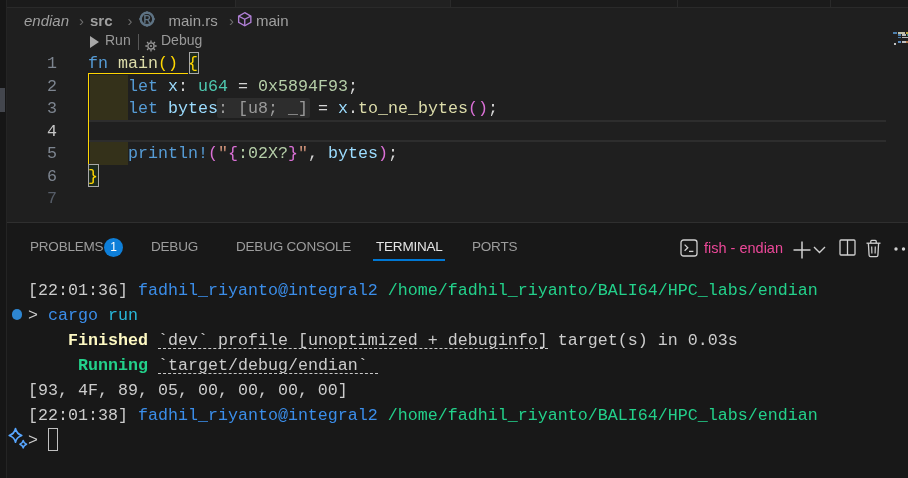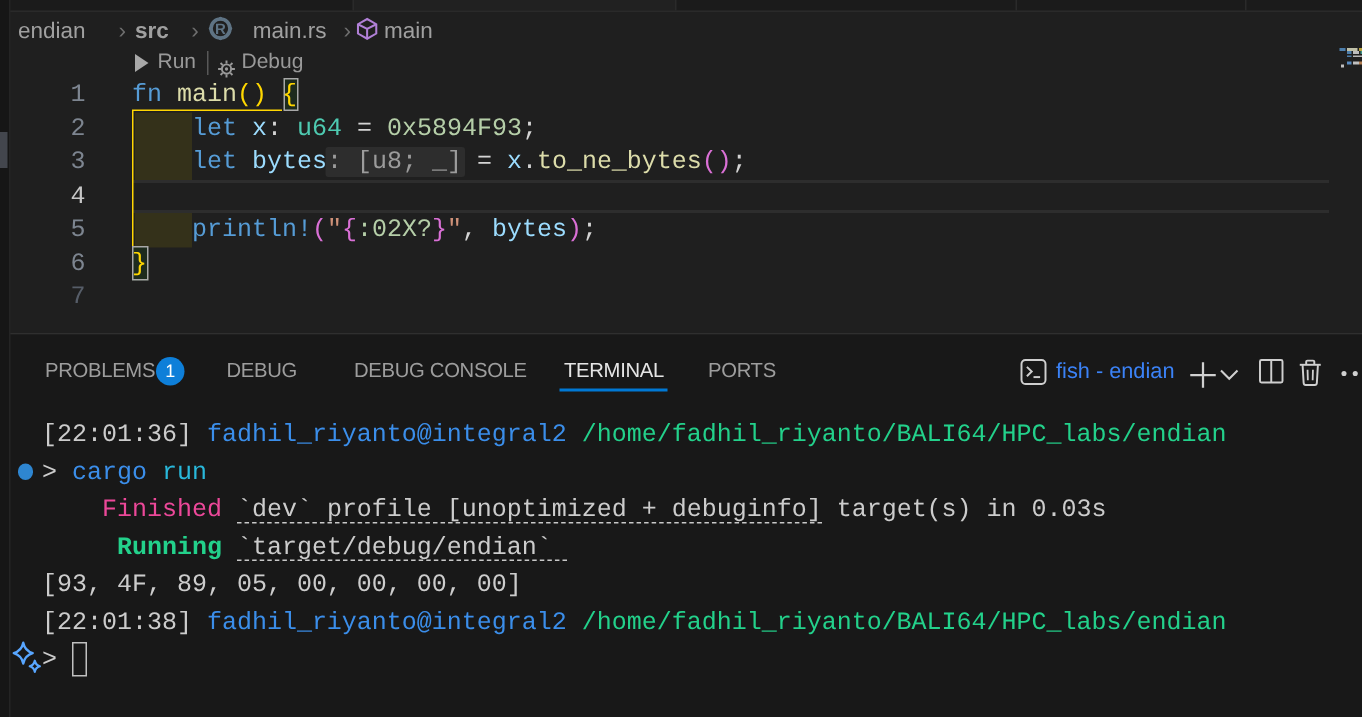--- a/index.html
+++ b/index.html
@@ -23,21 +23,21 @@
 <body>
 
 <div class="abs" style="left:0;top:0;width:908px;height:7px;background:#1b1b1b;"></div>
 <div class="abs" style="left:235px;top:0;width:215px;height:7px;background:#212121;"></div>
 <div class="abs" style="left:0;top:7px;width:908px;height:1px;background:#2a2a2a;"></div>
 <div class="abs" style="left:235px;top:0;width:1px;height:7px;background:#2a2a2a;"></div>
 <div class="abs" style="left:450px;top:0;width:1px;height:7px;background:#2a2a2a;"></div>
 <div class="abs" style="left:677px;top:0;width:1px;height:7px;background:#2a2a2a;"></div>
 <div class="abs" style="left:830px;top:0;width:1px;height:7px;background:#2a2a2a;"></div>
 
-<div class="abs bc" style="left:12px;">endian</div>
+<div class="abs bc" style="left:24px;font-style:italic;">endian</div>
 <div class="abs bc" style="left:79px;color:#6e6e6e;">›</div>
 <div class="abs bc" style="left:90px;font-weight:bold;">src</div>
 <div class="abs bc" style="left:127.5px;color:#6e6e6e;">›</div>
 
 <svg width="16" height="16" style="left:138.5px;top:11px;" viewBox="0 0 16 16">
   <circle cx="8" cy="8" r="6.3" fill="none" stroke="#5e7384" stroke-width="2.4"></circle>
   <circle cx="8" cy="1.4" r="1.2" fill="#5e7384"></circle>
     <circle cx="8" cy="14.6" r="1.2" fill="#5e7384"></circle>
   <circle cx="1.4" cy="8" r="1.2" fill="#5e7384"></circle>
     <circle cx="14.6" cy="8" r="1.2" fill="#5e7384"></circle>
@@ -117,21 +117,21 @@
 <div class="tab" style="left:236px;">DEBUG CONSOLE</div>
 <div class="tab" style="left:376px;color:#e5e5e5;">TERMINAL</div>
 <div class="abs" style="left:373px;top:258.5px;width:72px;height:2.5px;background:#0078d4;"></div>
 <div class="tab" style="left:472px;">PORTS</div>
 
 <svg width="18" height="18" style="left:680px;top:238.5px;" viewBox="0 0 18 18">
   <rect x="1" y="1" width="16" height="16" rx="2.6" fill="none" stroke="#cfcfcf" stroke-width="1.3"></rect>
   <path d="M4.6 5.6 L7.8 8.7 L4.6 11.8" fill="none" stroke="#cfcfcf" stroke-width="1.3"></path>
   <path d="M9 12.4 H13.4" stroke="#cfcfcf" stroke-width="1.3"></path>
 </svg>
-<div class="abs" style="left:704px;top:238.5px;height:18px;line-height:18px;font-size:14.5px;color:#3b82f6;white-space:pre;">fish - endian</div>
+<div class="abs" style="left:704px;top:238.5px;height:18px;line-height:18px;font-size:14.5px;color:#ec4899;white-space:pre;">fish - endian</div>
 <svg width="18" height="18" style="left:793px;top:240.5px;" viewBox="0 0 18 18">
   <path d="M9 0.5 V17.5 M0.5 9 H17.5" stroke="#d0d0d0" stroke-width="1.5"></path>
 </svg>
 <svg width="13" height="8" style="left:813px;top:246px;" viewBox="0 0 13 8">
   <path d="M1 1 L6.5 6.5 L12 1" fill="none" stroke="#cfcfcf" stroke-width="1.4"></path>
 </svg>
 <svg width="17" height="17" style="left:838.5px;top:239px;" viewBox="0 0 17 17">
   <rect x="1" y="1" width="15" height="15" rx="1" fill="none" stroke="#cfcfcf" stroke-width="1.3"></rect>
   <path d="M8.5 1 V16" stroke="#cfcfcf" stroke-width="1.3"></path>
 </svg>
@@ -142,21 +142,21 @@
   <path d="M6.7 7.5 L6.9 14.5 M10.3 7.5 L10.1 14.5" stroke="#cfcfcf" stroke-width="1.2"></path>
 </svg>
 <svg width="24" height="6" style="left:893px;top:246px;" viewBox="0 0 24 6">
   <circle cx="3" cy="3" r="1.7" fill="#cfcfcf"></circle>
     <circle cx="10.5" cy="3" r="1.7" fill="#cfcfcf"></circle>
     <circle cx="18" cy="3" r="1.7" fill="#cfcfcf"></circle>
 </svg>
 
 <div class="tmono abs" style="left:28px;top:278px;"><span>[22:01:36] </span><span style="color:#3b8eea">fadhil_riyanto@integral2</span> <span style="color:#23d18b">/home/fadhil_riyanto/BALI64/HPC_labs/endian</span></div>
 <div class="tmono abs" style="left:28px;top:303px;">&gt; <span style="color:#3b8eea">cargo</span> <span style="color:#29b8db">run</span></div>
-<div class="tmono abs" style="left:28px;top:328px;">    <span style="color:#ec4899;font-weight:normal">Finished</span> <span>`dev` profile [unoptimized + debuginfo]</span> target(s) in 0.03s</div>
+<div class="tmono abs" style="left:28px;top:328px;">    <span style="color:#fef9c3;font-weight:bold">Finished</span> <span>`dev` profile [unoptimized + debuginfo]</span> target(s) in 0.03s</div>
 <div class="tmono abs" style="left:28px;top:353px;">     <span style="color:#23d18b;font-weight:bold">Running</span> <span>`target/debug/endian`</span></div>
 <div class="tmono abs" style="left:28px;top:378px;text-align:right;">[93, 4F, 89, 05, 00, 00, 00, 00]</div>
 <div class="tmono abs" style="left:28px;top:403px;"><span>[22:01:38] </span><span style="color:#3b8eea">fadhil_riyanto@integral2</span> <span style="color:#23d18b">/home/fadhil_riyanto/BALI64/HPC_labs/endian</span></div>
 <div class="tmono abs" style="left:28px;top:428px;">&gt;</div>
 
 <div class="abs" style="left:158px;top:348.3px;width:390px;height:0;border-top:1.5px dashed #c8c8c8;"></div>
 <div class="abs" style="left:158px;top:373.3px;width:220px;height:0;border-top:1.5px dashed #c8c8c8;"></div>
 
 <div class="abs" style="left:11.5px;top:309px;width:10.5px;height:10.5px;border-radius:50%;background:#2e86d1;"></div>
 

